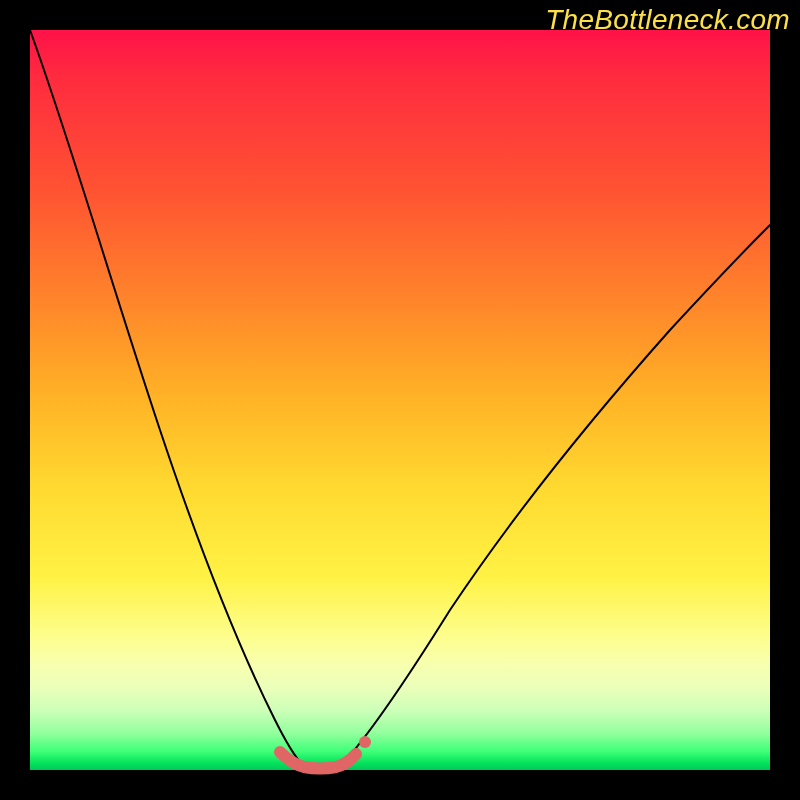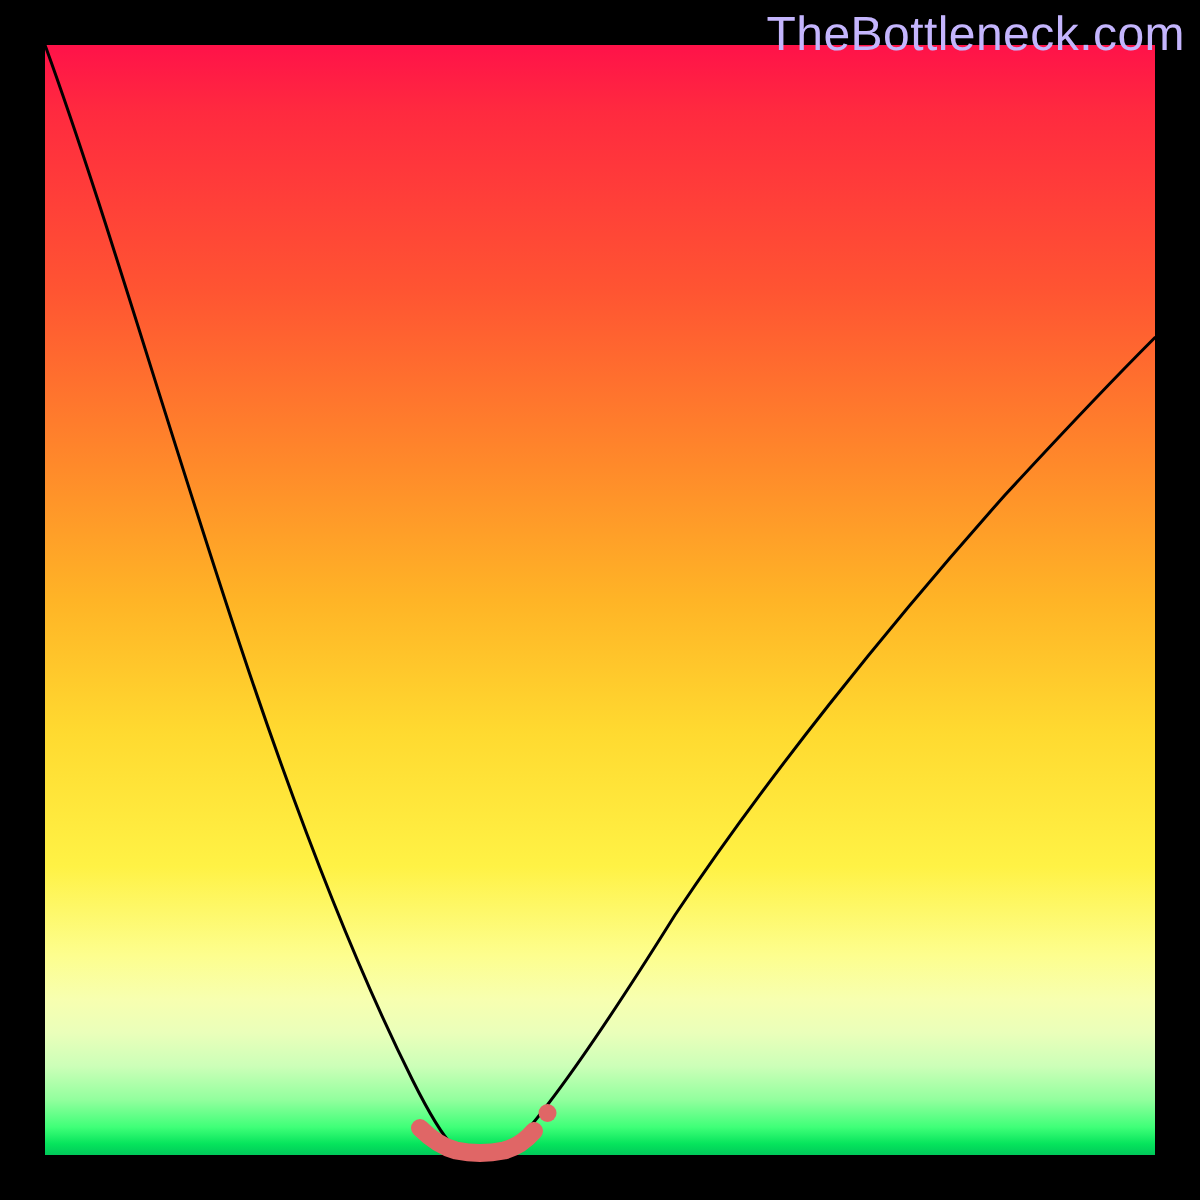--- a/index.html
+++ b/index.html
@@ -14,25 +14,26 @@
   .frame {
     position: relative;
     width: 800px;
     height: 800px;
     background: #000;
   }
   .watermark {
     position: absolute;
     top: 4px;
     right: 10px;
-    color: #c4b5fd;
-    font-size: 32px;
+    color: #fde047;
+    font-size: 28px;
     font-weight: 500;
     letter-spacing: 0.3px;
     z-index: 20;
+    font-style: italic;
   }
   .plot {
     position: absolute;
     left: 30px;
     top: 30px;
     width: 740px;
     height: 740px;
   }
   .gradient {
     position: absolute;

